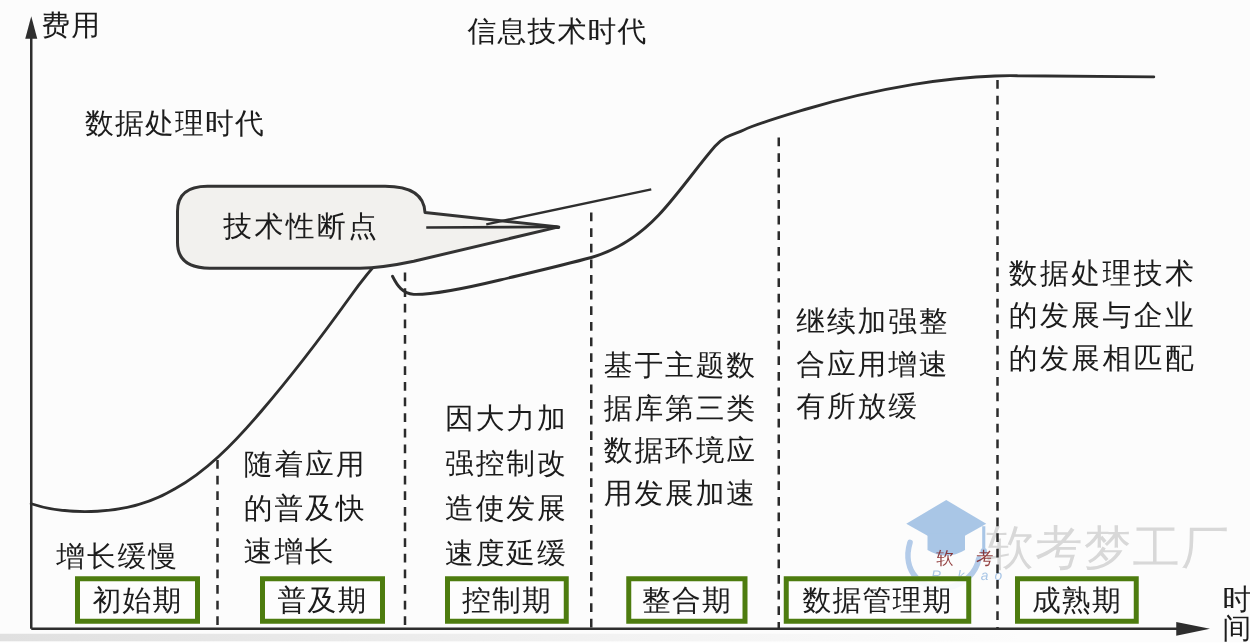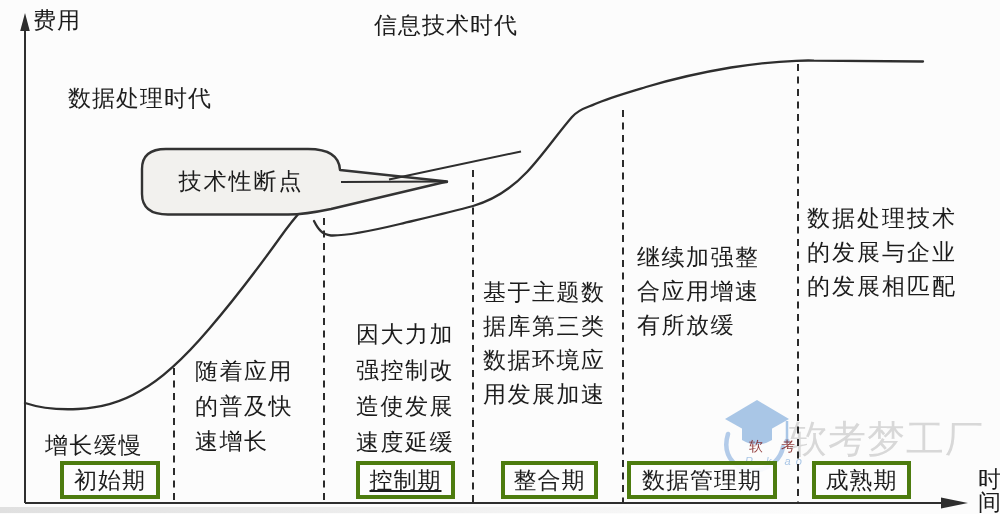--- a/index.html
+++ b/index.html
@@ -141,18 +141,19 @@
 数据环境应
 用发展加速</div>
   <div class="lbl desc overlay" style="left:637px;top:241px;line-height:34px;">继续加强整
 合应用增速
 有所放缓</div>
   <div class="lbl desc overlay" style="left:807px;top:202px;line-height:34px;letter-spacing:2px;">数据处理技术
 的发展与企业
 的发展相匹配</div>
 
   <div class="stage-box overlay" style="left:60px;width:92px;">初始期</div>
-  <div class="stage-box overlay" style="left:356px;width:91px;text-decoration:underline;">控制期</div>
+  <div class="stage-box overlay" style="left:208px;width:92px;">普及期</div>
+  <div class="stage-box overlay" style="left:356px;width:91px;">控制期</div>
   <div class="stage-box overlay" style="left:501px;width:89px;">整合期</div>
   <div class="stage-box overlay" style="left:627px;width:142px;">数据管理期</div>
   <div class="stage-box overlay" style="left:812px;width:91px;">成熟期</div>
 
 </div>
 
 </body></html>

